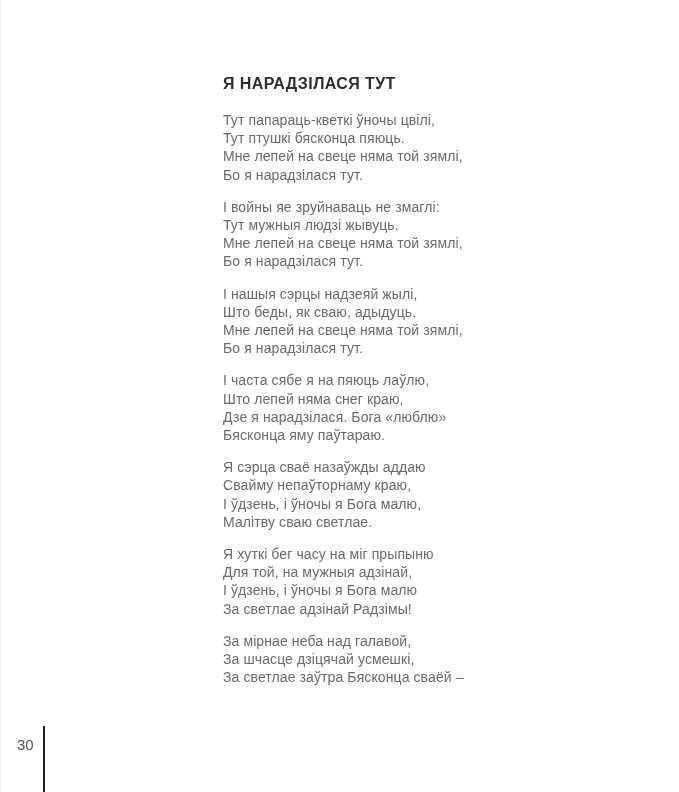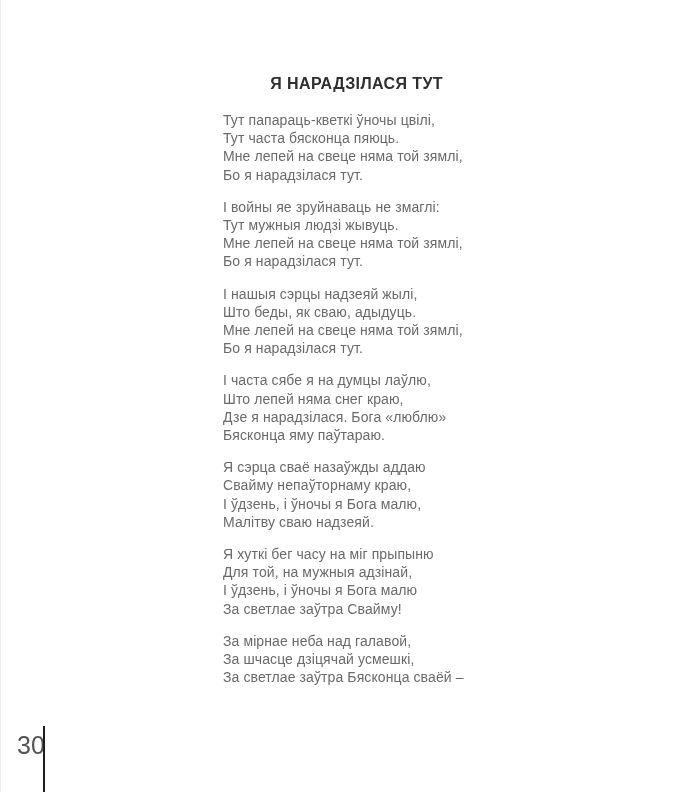--- a/index.html
+++ b/index.html
@@ -21,38 +21,38 @@
     left: 223px;
     top: 75px;
     width: 220px;
   }
   .poem-title {
     margin: 0 0 18px 0;
     font-size: 16px;
     font-weight: 700;
     letter-spacing: 0.4px;
     color: var(--color-title, #2e2e2e);
-    text-align: right;
+    text-align: left;
     white-space: nowrap;
   }
   .stanza {
     margin: 0 0 14px 0;
   }
   .line {
     font-size: 14px;
     line-height: 18.2px;
     letter-spacing: 0.1px;
     color: var(--color-body, #6a6a6a);
     white-space: nowrap;
   }
   .page-number {
     position: absolute;
     left: 17px;
     top: 734px;
-    font-size: 25px;
+    font-size: 15px;
     line-height: 22px;
     color: var(--color-page_number, #535353);
   }
   .footer-rule {
     position: absolute;
     left: 43px;
     top: 726px;
     width: 2px;
     height: 66px;
     background: var(--color-rule, #1c1c1c);
@@ -61,58 +61,58 @@
 </head>
 <body>
 
 <div class="page">
 
   <main class="poem">
     <h1 class="poem-title">Я НАРАДЗІЛАСЯ ТУТ</h1>
 
     <div class="stanza">
       <div class="line">Тут папараць-кветкі ўночы цвілі,</div>
-      <div class="line">Тут часта бясконца пяюць.</div>
+      <div class="line">Тут птушкі бясконца пяюць.</div>
       <div class="line">Мне лепей на свеце няма той зямлі,</div>
       <div class="line">Бо я нарадзілася тут.</div>
     </div>
 
     <div class="stanza">
       <div class="line">І войны яе зруйнаваць не змаглі:</div>
       <div class="line">Тут мужныя людзі жывуць.</div>
       <div class="line">Мне лепей на свеце няма той зямлі,</div>
       <div class="line">Бо я нарадзілася тут.</div>
     </div>
 
     <div class="stanza">
       <div class="line">І нашыя сэрцы надзеяй жылі,</div>
       <div class="line">Што беды, як сваю, адыдуць.</div>
       <div class="line">Мне лепей на свеце няма той зямлі,</div>
       <div class="line">Бо я нарадзілася тут.</div>
     </div>
 
     <div class="stanza">
-      <div class="line">І часта сябе я на думцы лаўлю,</div>
+      <div class="line">І часта сябе я на пяюць лаўлю,</div>
       <div class="line">Што лепей няма снег краю,</div>
       <div class="line">Дзе я нарадзілася. Бога «люблю»</div>
       <div class="line">Бясконца яму паўтараю.</div>
     </div>
 
     <div class="stanza">
       <div class="line">Я сэрца сваё назаўжды аддаю</div>
       <div class="line">Свайму непаўторнаму краю,</div>
       <div class="line">І ўдзень, і ўночы я Бога малю,</div>
-      <div class="line">Малітву сваю надзеяй.</div>
+      <div class="line">Малітву сваю светлае.</div>
     </div>
 
     <div class="stanza">
       <div class="line">Я хуткі бег часу на міг прыпыню</div>
       <div class="line">Для той, на мужныя адзінай,</div>
       <div class="line">І ўдзень, і ўночы я Бога малю</div>
-      <div class="line">За светлае заўтра Свайму!</div>
+      <div class="line">За светлае адзінай Радзімы!</div>
     </div>
 
     <div class="stanza">
       <div class="line">За мірнае неба над галавой,</div>
       <div class="line">За шчасце дзіцячай усмешкі,</div>
       <div class="line">За светлае заўтра Бясконца сваёй –</div>
     </div>
   </main>
 
   <span class="page-number">30</span>

